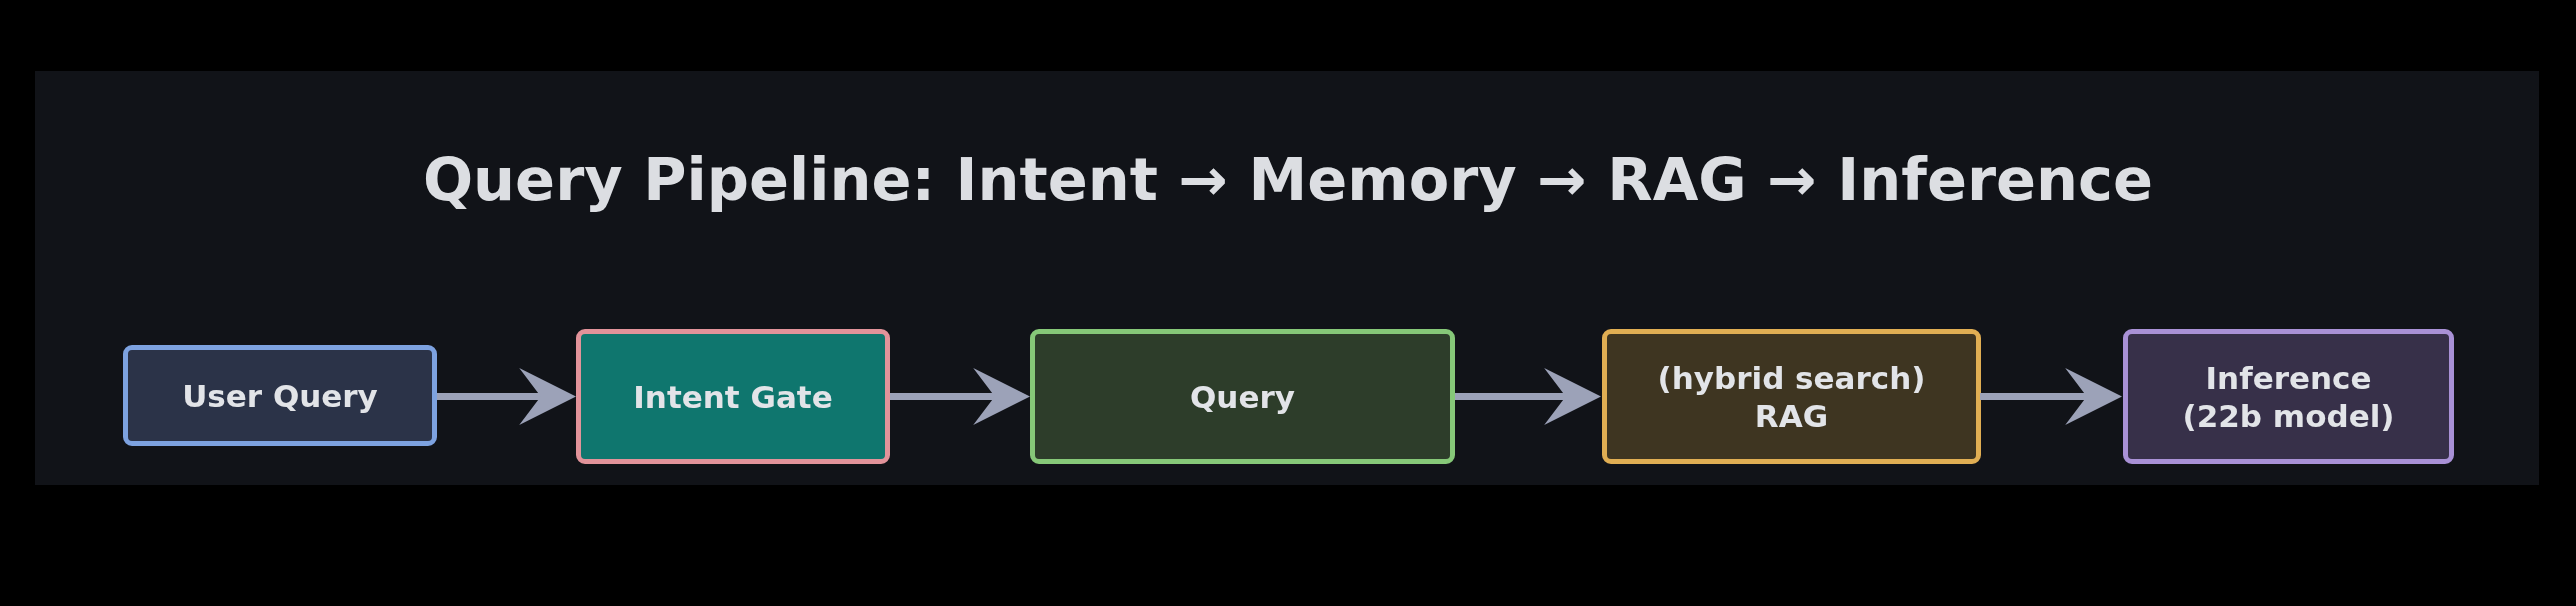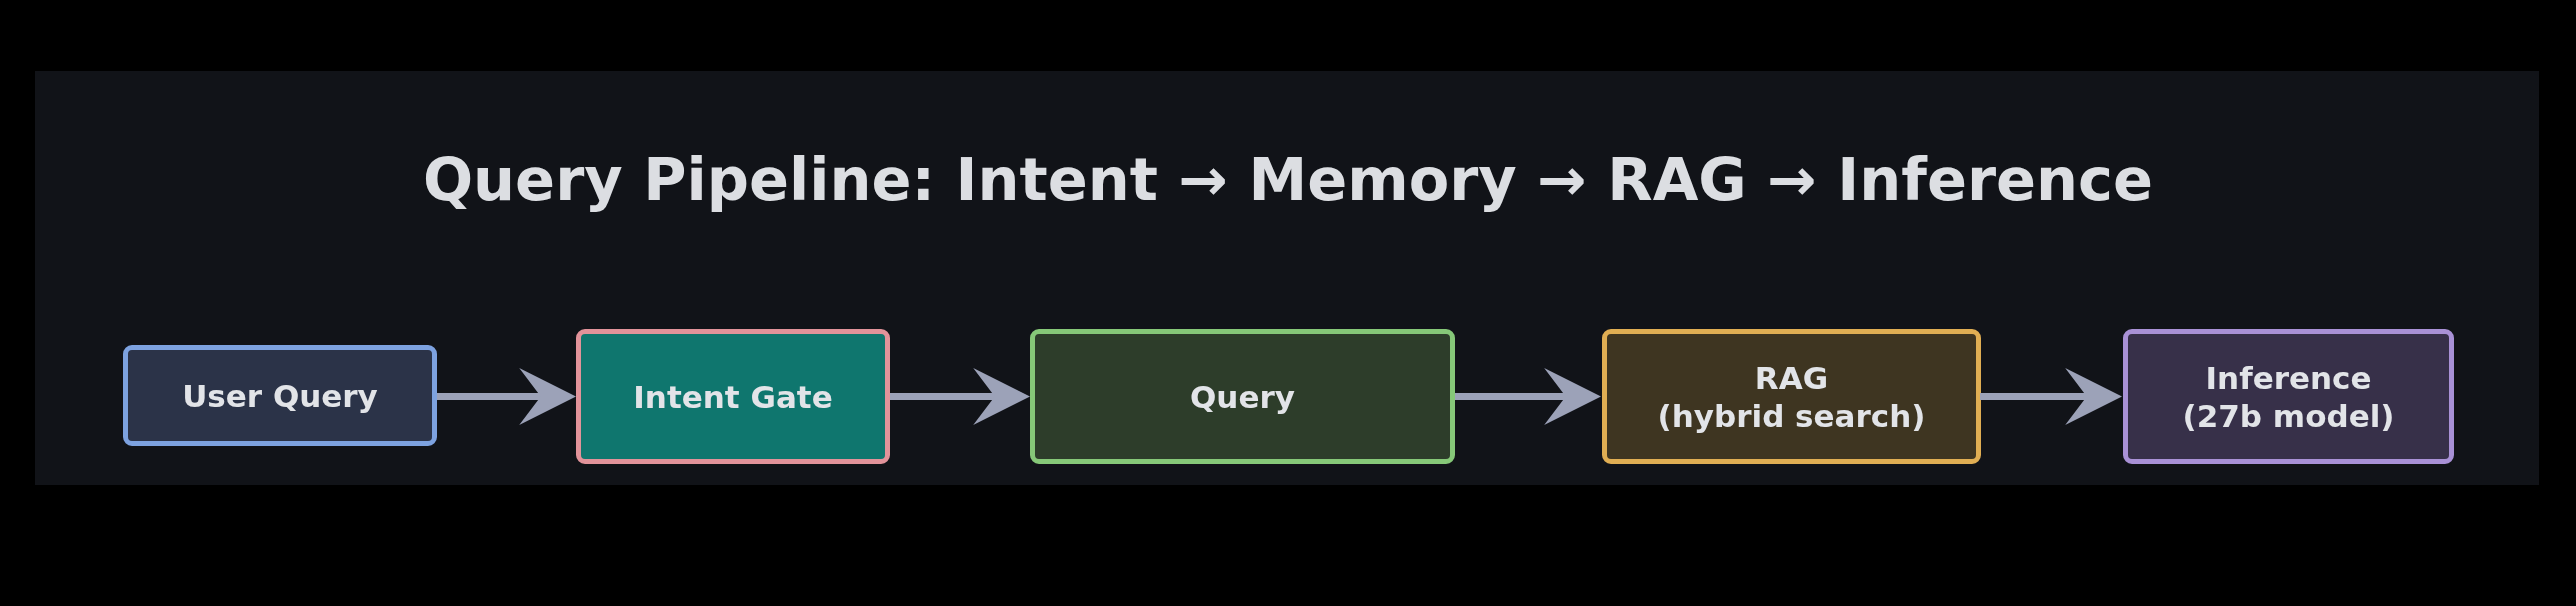--- a/index.html
+++ b/index.html
@@ -103,33 +103,33 @@
 
   <div class="arrow" style="left: 1455px; top: 362px; width: 146px; color: rgb(156, 162, 184);">
     <svg width="146" height="69" viewBox="0 0 149 70">
       <line x1="0" y1="35" x2="115" y2="35" stroke="currentColor" stroke-width="7"></line>
       <polygon points="149,35 91,6 113,35 91,64" fill="currentColor"></polygon>
     </svg>
   </div>
 
   <div class="node" style="left: 1602px; top: 329px; width: 379px; height: 135px; border-color: rgb(224, 174, 83); background-color: rgb(62, 53, 33); color: rgb(226, 228, 232);">
     <div class="node-label">
+      <span class="node-line">(hybrid search)</span>
       <span class="node-line">RAG</span>
-      <span class="node-line">(hybrid search)</span>
     </div>
   </div>
 
   <div class="arrow" style="left: 1980px; top: 362px; width: 142px; color: rgb(156, 162, 184);">
     <svg width="142" height="69" viewBox="0 0 145 70">
       <line x1="0" y1="35" x2="111" y2="35" stroke="currentColor" stroke-width="7"></line>
       <polygon points="145,35 87,6 109,35 87,64" fill="currentColor"></polygon>
     </svg>
   </div>
 
   <div class="node" style="left: 2123px; top: 329px; width: 331px; height: 135px; border-color: rgb(169, 145, 214); background-color: rgb(55, 48, 73); color: rgb(226, 228, 232); justify-content: center;">
     <div class="node-label">
       <span class="node-line">Inference</span>
-      <span class="node-line">(27b model)</span>
+      <span class="node-line">(22b model)</span>
     </div>
   </div>
 
 </div>
 
 
 </body></html>

